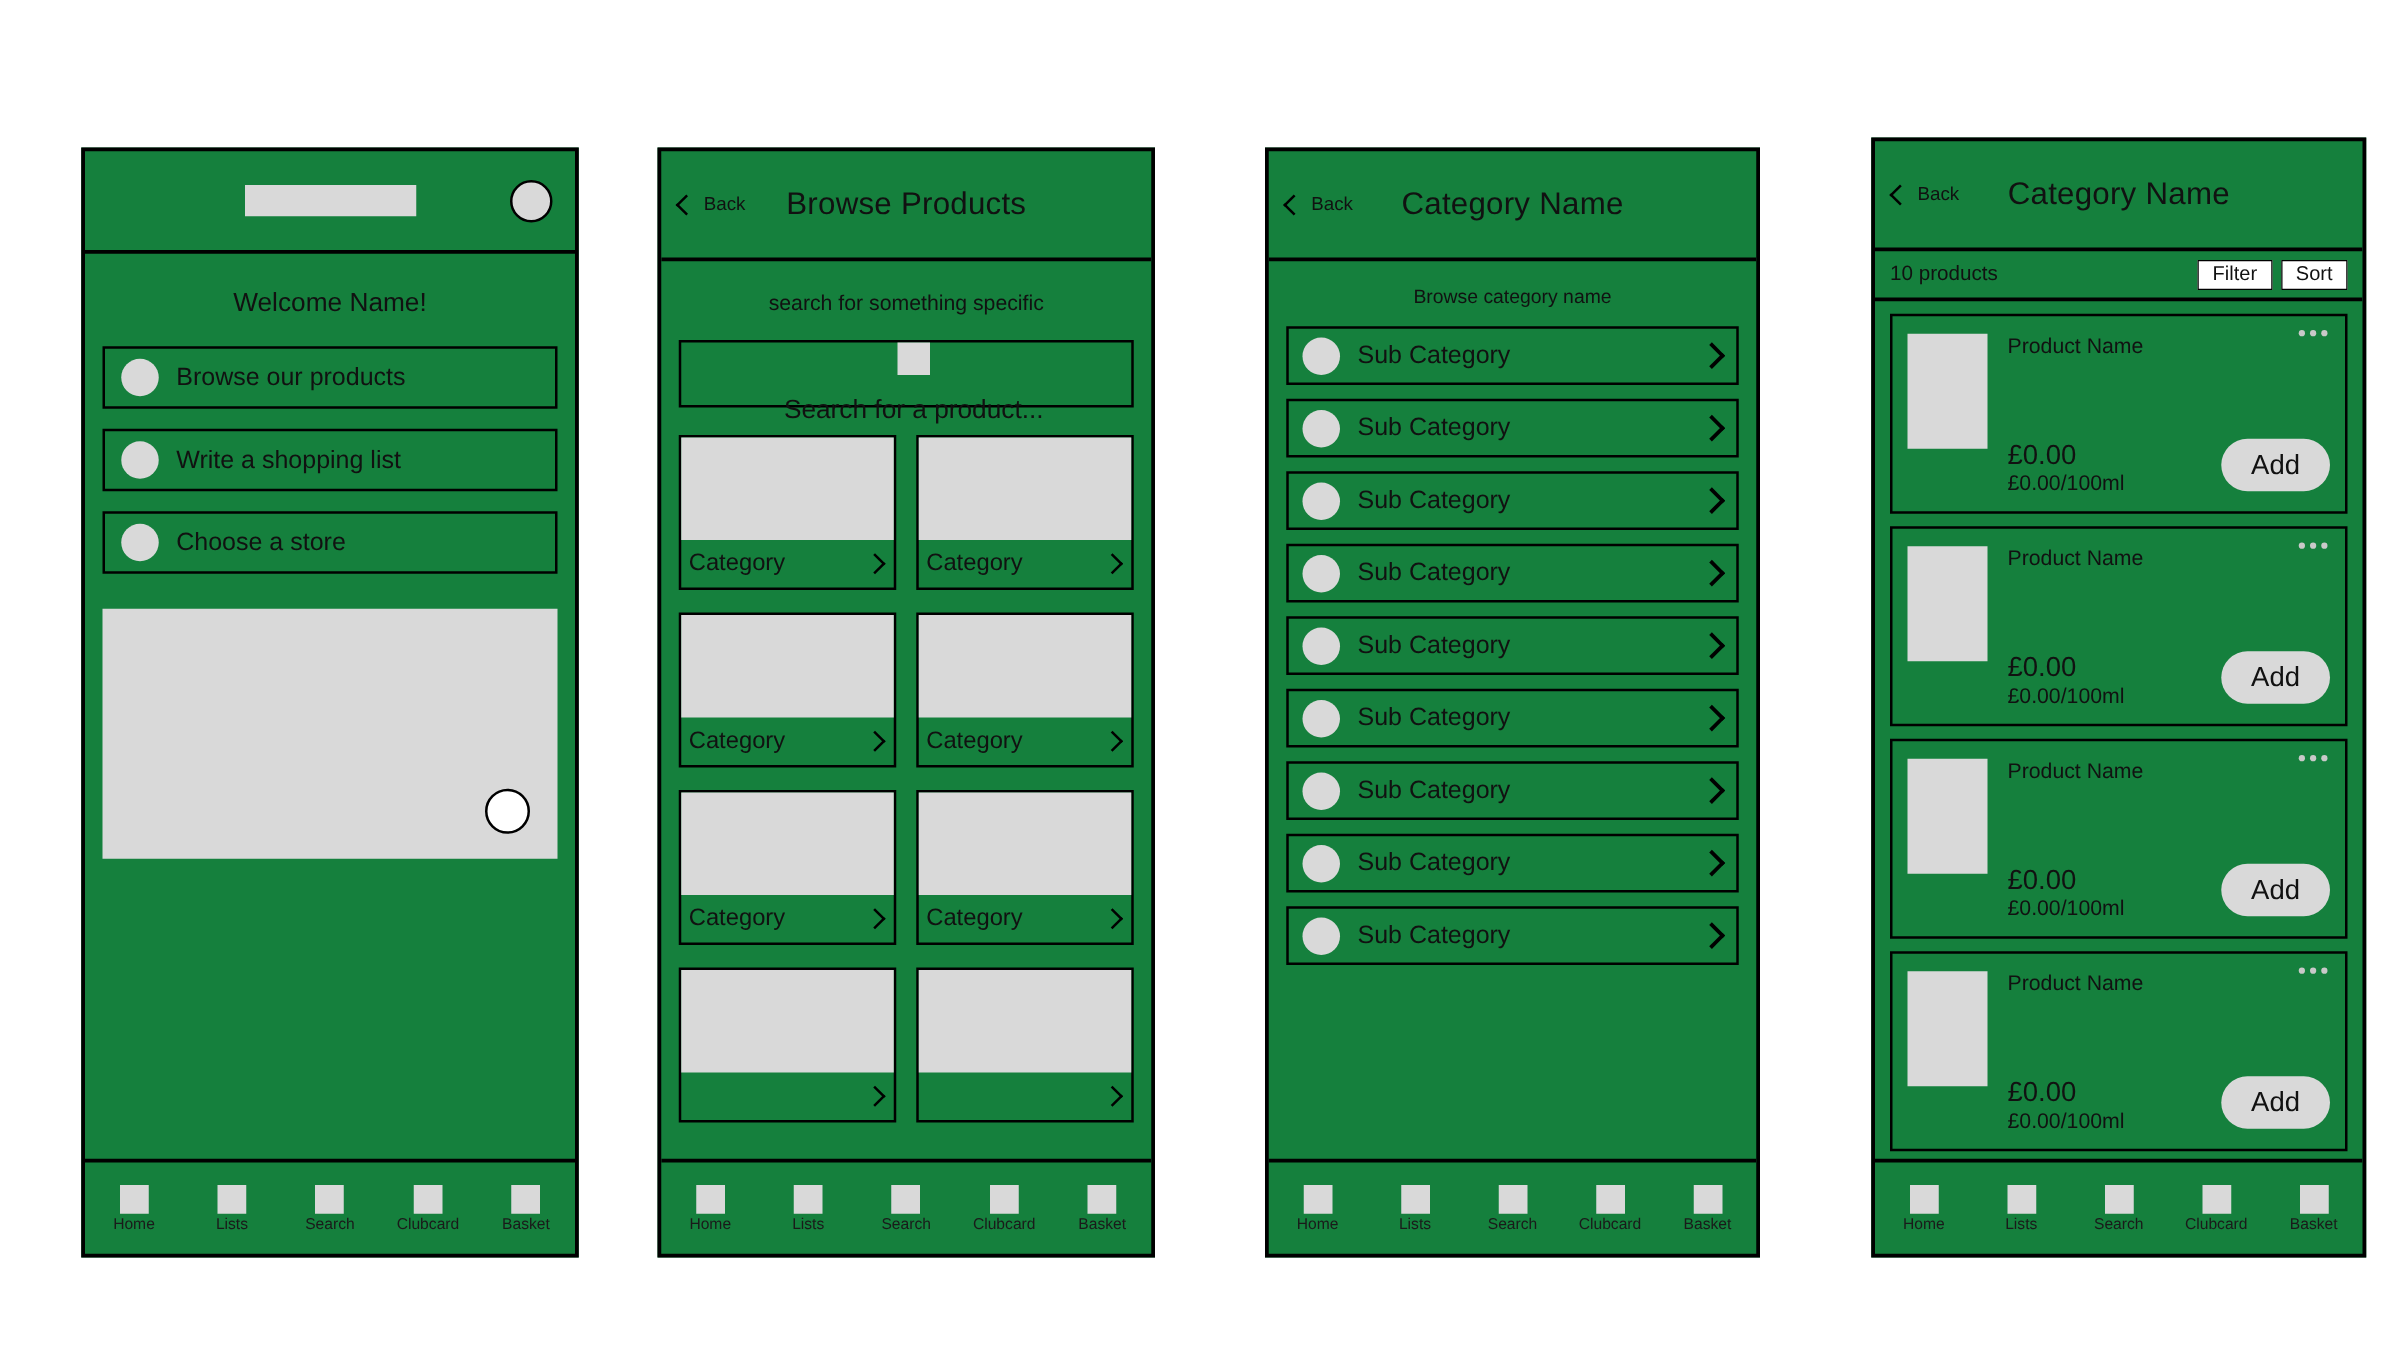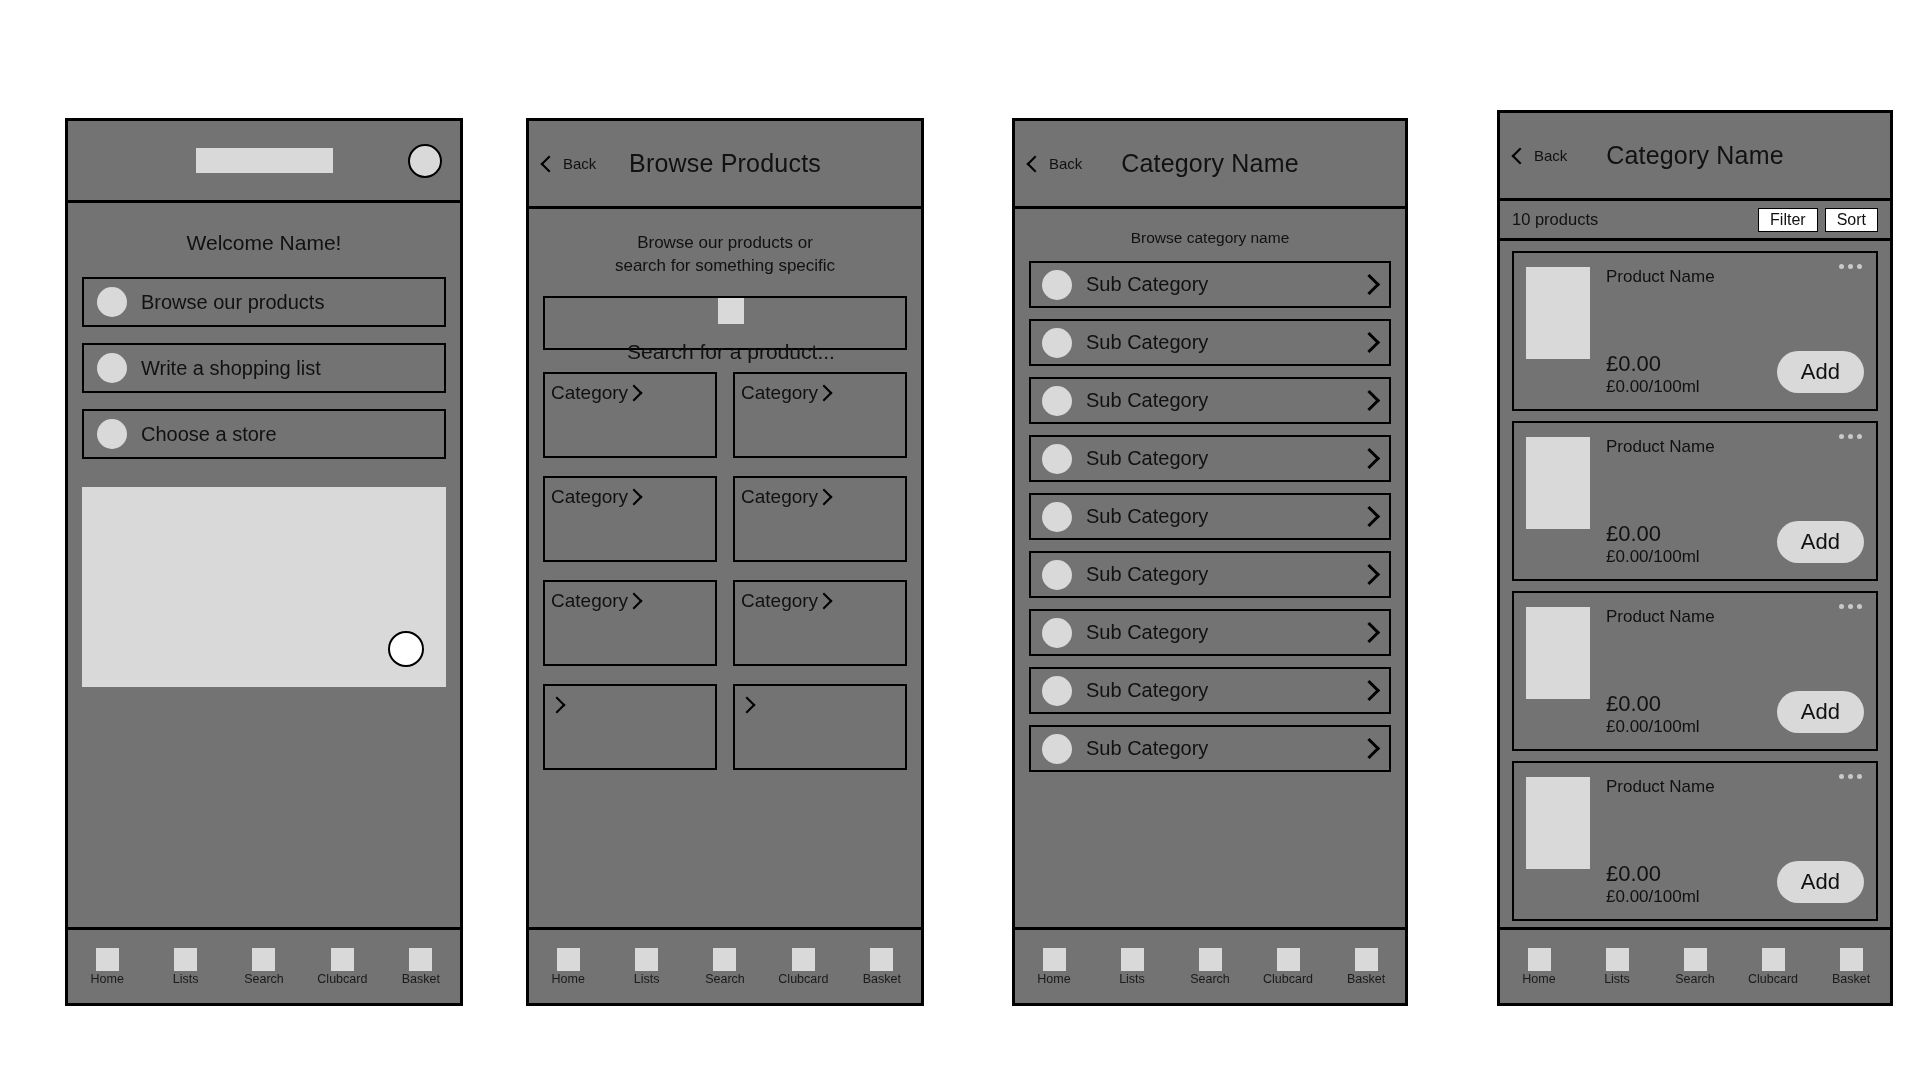--- a/index.html
+++ b/index.html
@@ -6,21 +6,21 @@
   body{
     width:1920px;height:1080px;background:#ffffff;
     font-family:"Liberation Sans","DejaVu Sans",sans-serif;
     color:#111111;overflow:hidden;position:relative;
   }
   .canvas{position:absolute;inset:0;}
 
   
   .phone{
     position:absolute;top:118px;height:888px;
-    background:#737373;border:3px solid #000000;box-sizing:border-box;
+    background:#15803d;border:3px solid #000000;box-sizing:border-box;
     display:flex;flex-direction:column;overflow:hidden;
   }
   #screen1{left:65px;width:398px;}
   #screen2{left:526px;width:398px;}
   #screen3{left:1012px;width:396px;}
   #screen4{left:1497px;width:396px;top:110px;height:896px;}
 
   
   .appbar{
     height:88px;flex:0 0 88px;border-bottom:3px solid #000;
@@ -104,21 +104,21 @@
   .searchbar{
     margin:0 14px;height:54px;border:2.6px solid #000;box-sizing:border-box;
     display:flex;align-items:center;gap:16px;padding-left:12px;flex-direction:column;
   }
   .search-ico{width:26px;height:26px;background:#d9d9d9;flex:0 0 auto;}
   .search-ph{font-size:21px;color:#111;}
   .tiles{
     margin:22px 14px 0;display:grid;grid-template-columns:1fr 1fr;
     column-gap:16px;row-gap:18px;
   }
-  .tile{border:2.6px solid #000;box-sizing:border-box;display:flex;}
+  .tile{border:2.6px solid #000;box-sizing:border-box;display:flex;flex-direction:column;}
   .tile-img{height:82px;background:#d9d9d9;}
   .tile-foot{
     height:38px;display:flex;align-items:center;justify-content:space-between;
     padding:0 9px 0 6px;font-size:19px;
   }
 
   
   .s3-sub{text-align:center;font-size:15.5px;margin:20px 0 14px;}
   .subcat{
     margin:0 14px 11px;height:47px;border:2.6px solid #000;box-sizing:border-box;
@@ -221,21 +221,20 @@
     <div class="appbar">
       <div class="back">
         <span class="chev-left"></span>
         <span>Back</span>
       </div>
       <div class="appbar-title">Browse Products</div>
     </div>
 
     <div class="screen-body">
       <div class="s2-sub">
-        <div>Browse our products or</div>
         <div>search for something specific</div>
       </div>
 
       <div class="searchbar">
         <span class="search-ico"></span>
         <span class="search-ph">Search for a product...</span>
       </div>
 
       <div class="tiles">
         <div class="tile">

